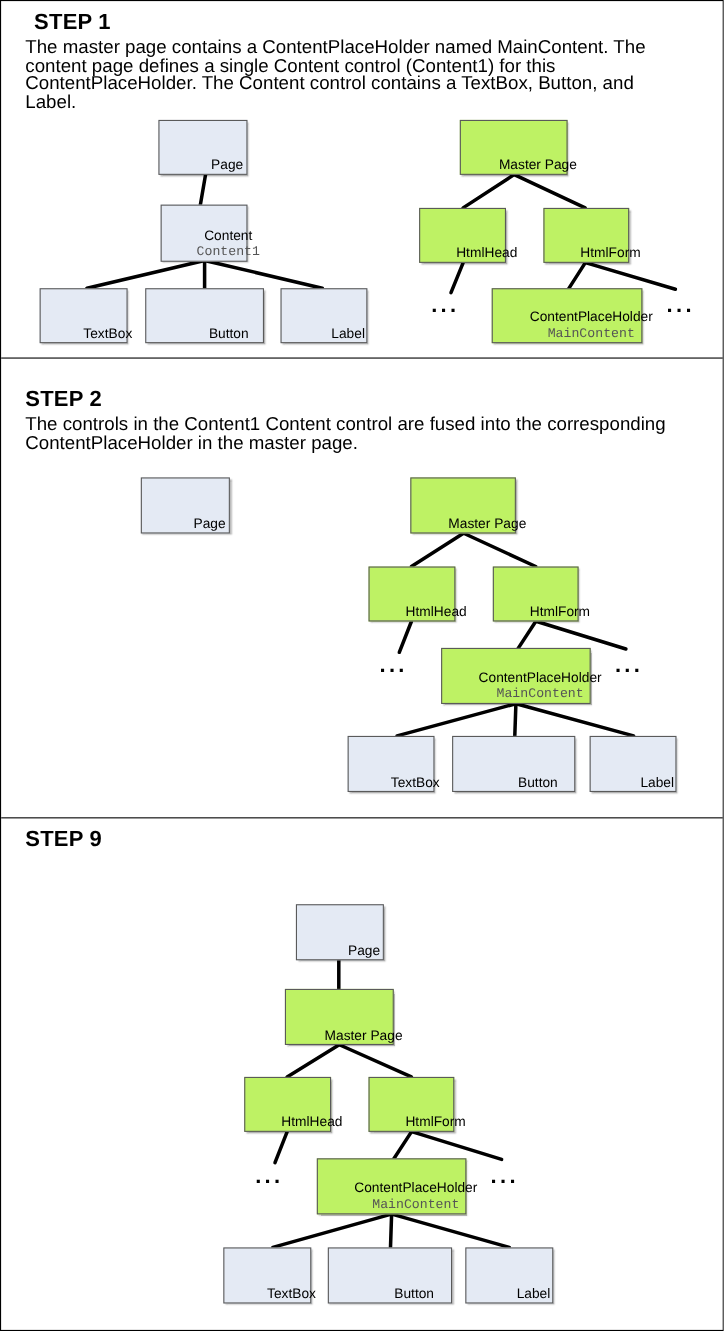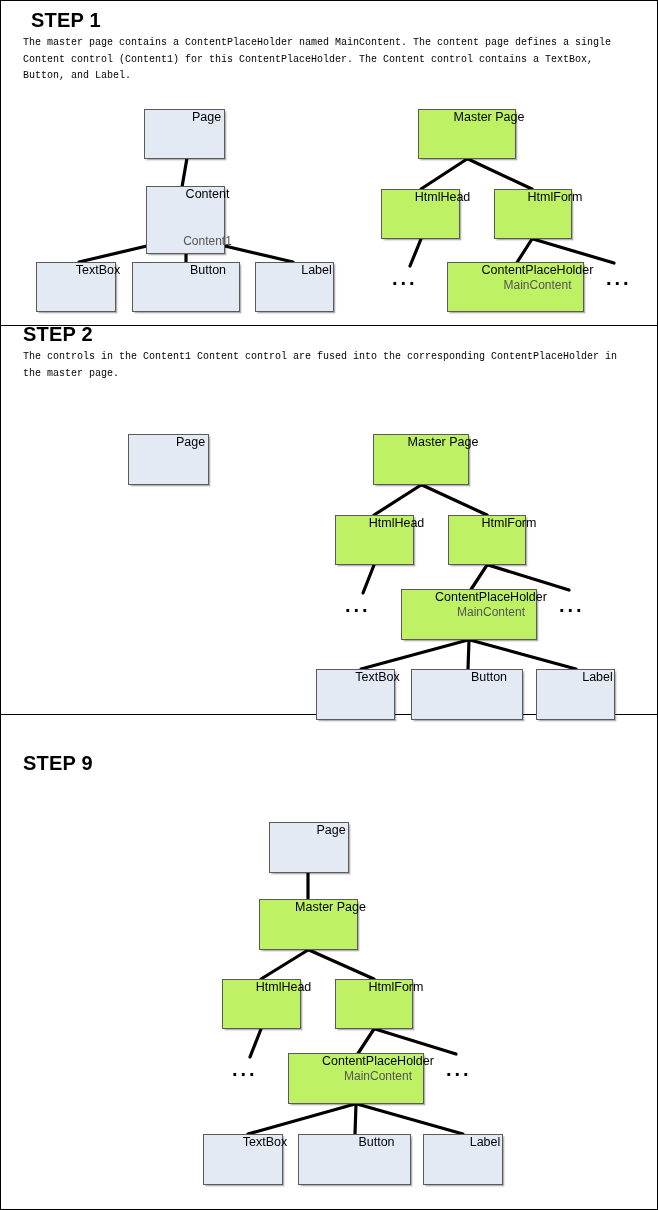--- a/index.html
+++ b/index.html
@@ -33,58 +33,58 @@
     position: absolute;
     font-family: "Liberation Sans", sans-serif;
     font-weight: bold;
     font-size: 20px;
     letter-spacing: 0.2px;
     color: #000000;
     white-space: nowrap;
   }
   .step-desc {
     position: absolute;
-    font-family: Liberation Mono, monospace;
-    font-size: 10px;
+    font-family: Liberation Sans, sans-serif;
+    font-size: 17px;
     line-height: 16.5px;
     color: #000000;
   }
 
   .svg-layer {
     position: absolute;
     left: 0;
     top: 0;
     width: 658px;
     height: 1210px;
     pointer-events: none;
   }
 
   .node {
     position: absolute;
     box-sizing: border-box;
     border: 1px solid #5a5a5a;
     display: flex;
     flex-direction: column;
     align-items: center;
-    justify-content: flex-start;
+    justify-content: flex-end;
     box-shadow: 1.5px 1.5px 1.5px rgba(0,0,0,0.30);
     padding-left: 44px;
   }
   .node.blue { background: #e4eaf4; }
   .node.orange { background: #bef264; }
 
   .node .n-title {
     font-family: "Liberation Sans", sans-serif;
     font-size: 12.5px;
     color: #000000;
     line-height: 15px;
     white-space: nowrap;
   }
   .node .n-sub {
-    font-family: Liberation Sans, sans-serif;
+    font-family: Liberation Mono, monospace;
     font-size: 12px;
     color: #555555;
     line-height: 15px;
     white-space: nowrap;
   }
 
   .ellipsis {
     position: absolute;
     font-family: "Liberation Sans", sans-serif;
     font-weight: bold;
@@ -135,21 +135,21 @@
     </g>
   </svg>
 
   <section class="step-panel" style="top:0; height:325px;">
     <div class="step-title" style="left:30px; top:8px;">STEP 1</div>
     <div class="step-desc" style="left:22px; top:34px; width:600px;">The master page contains a ContentPlaceHolder named MainContent. The content page defines a single Content control (Content1) for this ContentPlaceHolder. The Content control contains a TextBox, Button, and Label.</div>
 
     <div class="node blue" style="left:143px; top:108px; width:81px; height:50px;">
       <span class="n-title">Page</span>
     </div>
-    <div class="node blue" style="left:145px; top:185px; width:79px; height:68px;gap:32px;">
+    <div class="node blue" style="left:145px; top:185px; width:79px; height:52px;">
       <span class="n-title">Content</span>
       <span class="n-sub">Content1</span>
     </div>
     <div class="node blue" style="left:35px; top:261px; width:80px; height:50px;">
       <span class="n-title">TextBox</span>
     </div>
     <div class="node blue" style="left:131px; top:261px; width:108px; height:50px;">
       <span class="n-title">Button</span>
     </div>
     <div class="node blue" style="left:254px; top:261px; width:79px; height:50px;">
@@ -166,21 +166,21 @@
       <span class="n-title">HtmlForm</span>
     </div>
     <div class="node orange" style="left:446px; top:261px; width:137px; height:50px;">
       <span class="n-title">ContentPlaceHolder</span>
       <span class="n-sub">MainContent</span>
     </div>
     <div class="ellipsis" style="left:391px; top:272px;">...</div>
     <div class="ellipsis" style="left:605px; top:272px;">...</div>
   </section>
 
-  <section class="step-panel" style="top:310px; height:404px;">
+  <section class="step-panel" style="top:339px; height:404px;">
     <div class="step-title" style="left:22px; top:12px;">STEP 2</div>
     <div class="step-desc" style="left:22px; top:38px; width:600px;">The controls in the Content1 Content control are fused into the corresponding ContentPlaceHolder in the master page.</div>
   </section>
 
   <div class="node blue" style="left:127px; top:433px; width:81px; height:51px;">
     <span class="n-title">Page</span>
   </div>
   <div class="node orange" style="left:372px; top:433px; width:96px; height:51px;">
     <span class="n-title">Master Page</span>
   </div>

